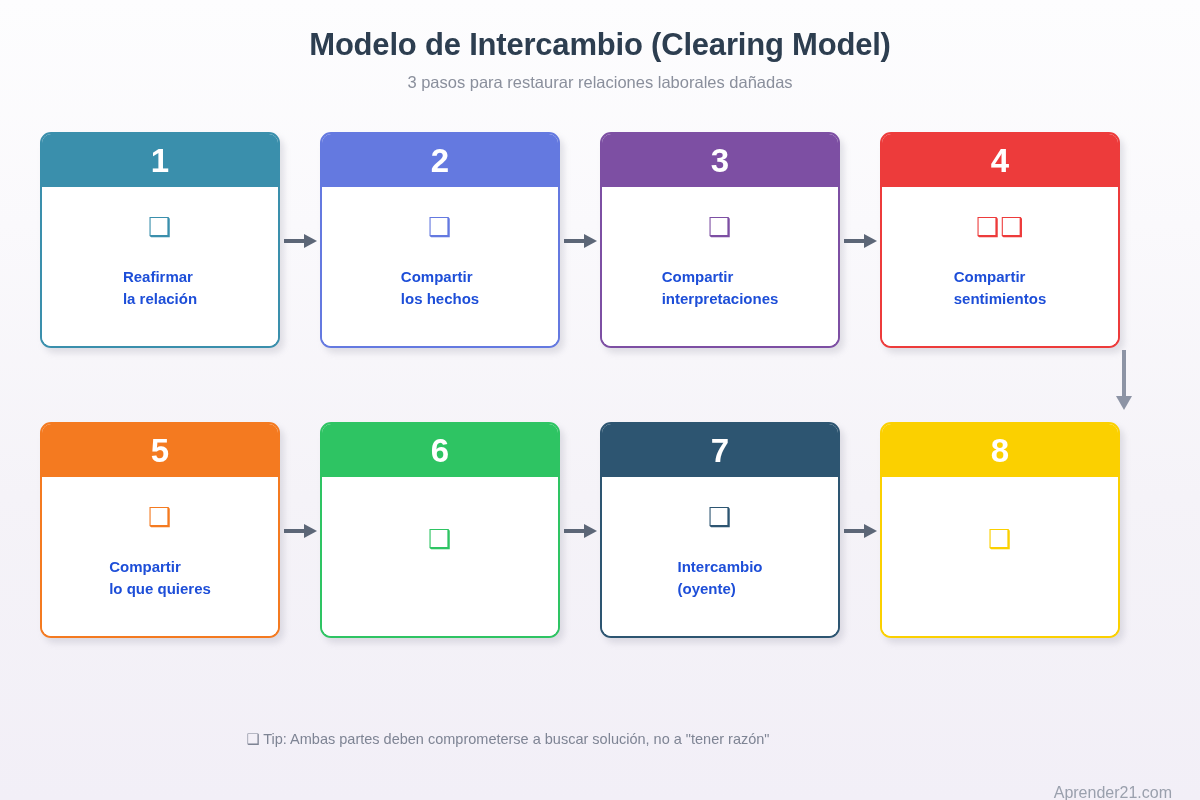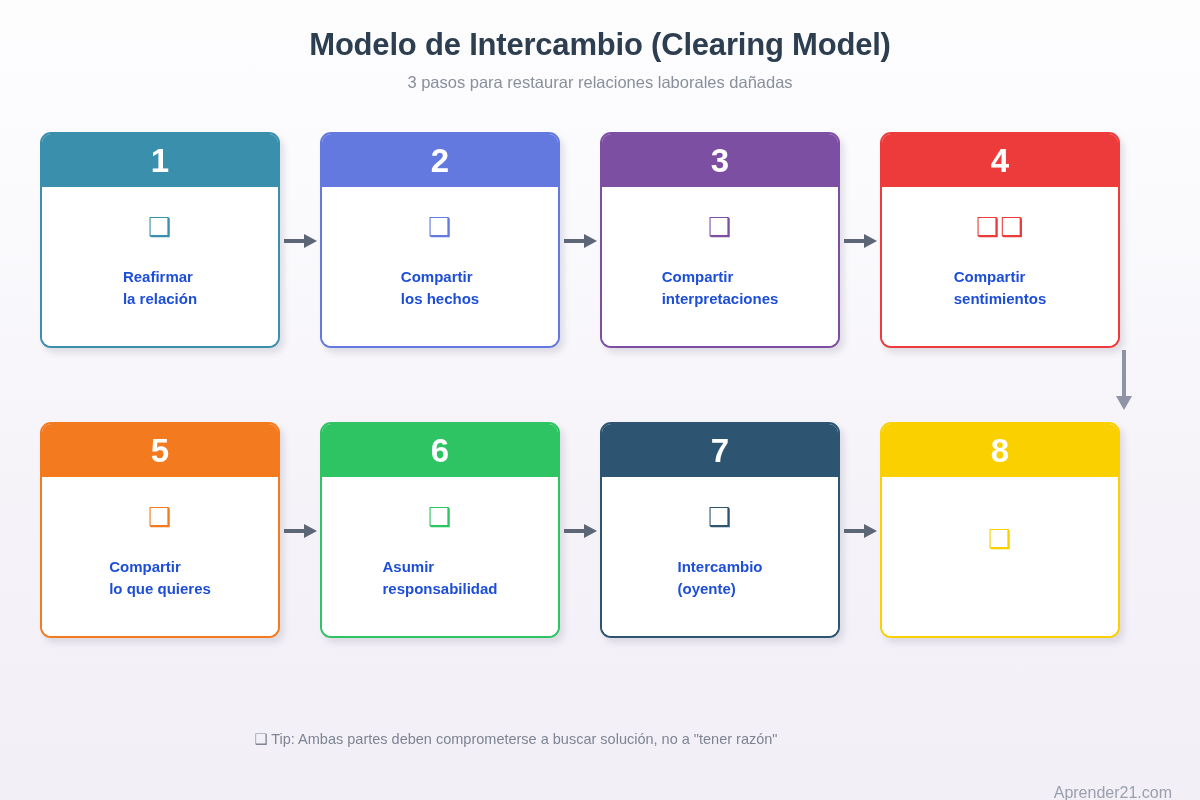--- a/index.html
+++ b/index.html
@@ -166,21 +166,21 @@
     height: 0;
     border-left: 8px solid transparent;
     border-right: 8px solid transparent;
     border-top: 14px solid #8d94a5;
   }
 
   
   .tip {
     position: absolute;
     top: 731px;
-    left: 12px;
+    left: 4px;
     width: 1008px;
     text-align: center;
     font-size: 14.5px;
     color: #7e8494;
   }
 
   .watermark {
     position: absolute;
     top: 784px;
     right: 28px;
@@ -275,22 +275,20 @@
 lo que quieres</div>
       </div>
     </div>
 
     <div class="card" style="border-color: rgb(46, 196, 99);">
       <div class="card-header" style="background: rgb(46, 196, 99);">
         <span>6</span>
       </div>
       <div class="card-body">
         <div class="card-icon" style="color: rgb(46, 196, 99);">❑</div>
-        <div class="card-label">Asumir
-responsabilidad</div>
       </div>
     </div>
 
     <div class="card" style="border-color: rgb(45, 85, 113);">
       <div class="card-header" style="background: rgb(45, 85, 113);">
         <span>7</span>
       </div>
       <div class="card-body">
         <div class="card-icon" style="color: rgb(45, 85, 113);">❑</div>
         <div class="card-label">Intercambio

